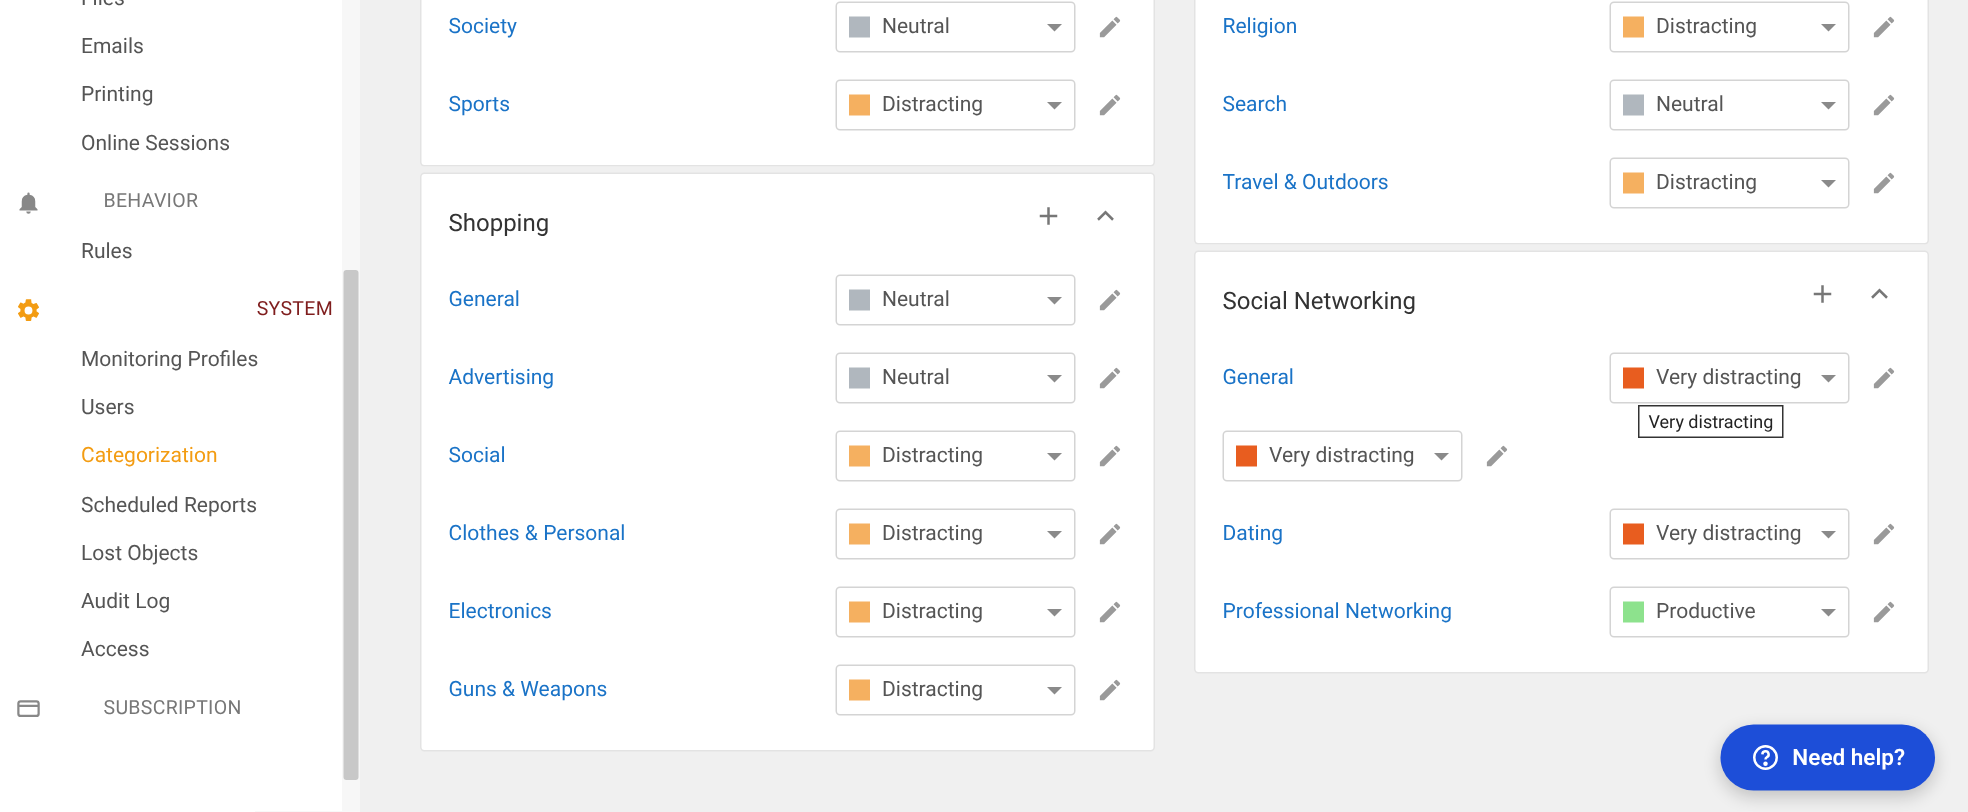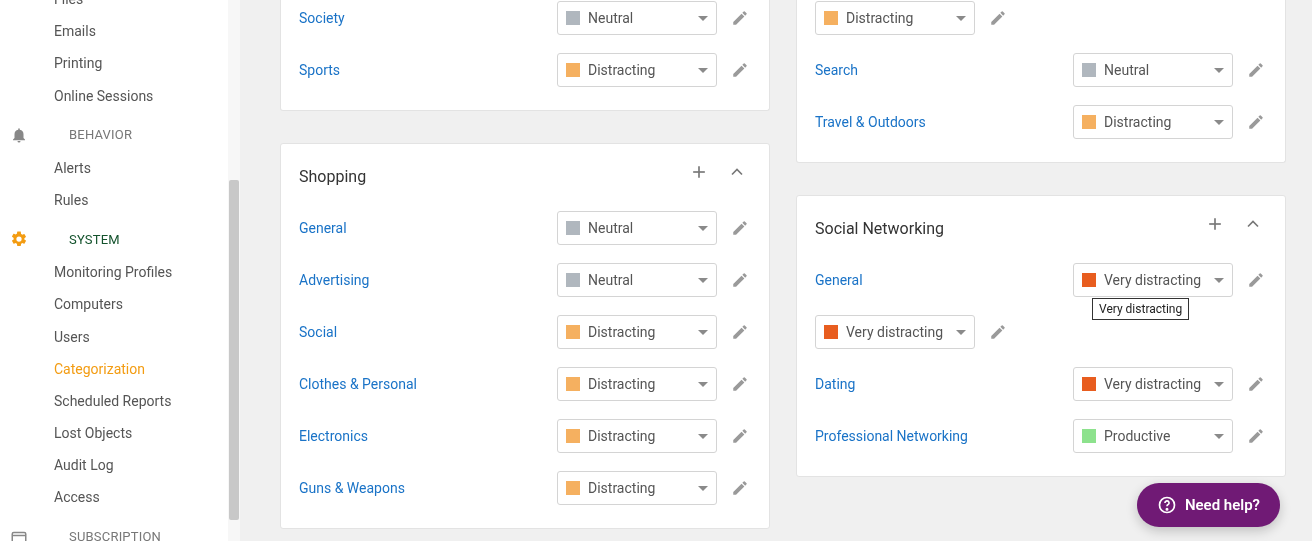--- a/index.html
+++ b/index.html
@@ -39,21 +39,21 @@
   .nav-item.truncated-top { padding-top: 0; margin-top: -10px; }
   .nav-header {
     display: flex;
     align-items: center;
     padding: 12px 18px 6px 8px;
     color: #777;
     font-size: 13px;
     letter-spacing: 0.2px;
     gap: 25px;
   }
-  .nav-header.accent { color: #14532d; }
+  .nav-header.accent { color: #7f1d1d; justify-content: space-between; }
   .nav-header .icon-slot {
     width: 22px;
     height: 22px;
     display: flex;
     align-items: center;
     justify-content: center;
     margin-right: 14px;
     color: #888;
   }
   .nav-header.accent .icon-slot { color: #f39c12; }
@@ -92,21 +92,21 @@
   .columns {
     display: flex;
     gap: 26px;
     padding: 0 24px 0 40px;
     height: 100%;
   }
   .col {
     width: 490px;
     display: flex;
     flex-direction: column;
-    gap: 32px;
+    gap: 4px;
   }
   .card {
     background: #fff;
     border: 1px solid #e3e3e3;
     border-radius: 3px;
   }
   .card.truncated-top {
     border-top: none;
     border-radius: 0 0 3px 3px;
     margin-top: -10px;
@@ -193,23 +193,23 @@
     color: #222;
     top: 34px;
     left: 18px;
     white-space: nowrap;
     z-index: 30;
   }
 
   
   .help-widget {
     position: absolute;
-    right: 32px;
+    right: 22px;
     bottom: 14px;
-    background: #701a75;
+    background: #1d4ed8;
     color: #fff;
     padding: 12px 20px;
     border-radius: 999px;
     font-size: 15px;
     font-weight: 600;
     display: flex;
     align-items: center;
     gap: 8px;
     cursor: pointer;
     box-shadow: 0 4px 12px rgba(0,0,0,0.2);
@@ -232,34 +232,32 @@
       <div class="nav-item">Online Sessions</div>
 
       <div class="nav-header">
         <span class="icon-slot">
           <svg viewBox="0 0 24 24" width="18" height="18" fill="currentColor">
               <path d="M12 22a2 2 0 0 0 2-2h-4a2 2 0 0 0 2 2zm6-6V11a6 6 0 0 0-5-5.91V4a1 1 0 1 0-2 0v1.09A6 6 0 0 0 6 11v5L4 18v1h16v-1l-2-2z"></path>
             </svg>
         </span>
         <span>BEHAVIOR</span>
       </div>
-      <div class="nav-item">Alerts</div>
       <div class="nav-item">Rules</div>
 
       <div class="nav-header accent">
         <span class="icon-slot">
           <svg viewBox="0 0 24 24" width="18" height="18" fill="currentColor">
               <path d="M19.14 12.94a7.14 7.14 0 0 0 .06-.94 7.14 7.14 0 0 0-.06-.94l2.03-1.58a.5.5 0 0 0 .12-.64l-1.92-3.32a.5.5 0 0 0-.6-.22l-2.39.96a7.03 7.03 0 0 0-1.62-.94l-.36-2.54A.5.5 0 0 0 13.9 2h-3.8a.5.5 0 0 0-.5.42l-.36 2.54c-.58.24-1.12.55-1.62.94l-2.39-.96a.5.5 0 0 0-.6.22L2.71 8.48a.5.5 0 0 0 .12.64l2.03 1.58a7.14 7.14 0 0 0 0 1.88L2.83 14.16a.5.5 0 0 0-.12.64l1.92 3.32c.13.22.4.31.6.22l2.39-.96c.5.39 1.04.7 1.62.94l.36 2.54c.4.24.25.42.5.42h3.8c.25 0 .46-.18.5-.42l.36-2.54c.58-.24 1.12-.55 1.62-.94l2.39.96c.23.09.47 0 .6-.22l1.92-3.32a.5.5 0 0 0-.12-.64l-2.03-1.58zM12 15.5A3.5 3.5 0 1 1 15.5 12 3.5 3.5 0 0 1 12 15.5z"></path>
             </svg>
         </span>
         <span>SYSTEM</span>
       </div>
       <div id="system-items">
           <div class="nav-item">Monitoring Profiles</div>
-          <div class="nav-item">Computers</div>
           <div class="nav-item">Users</div>
           <div class="nav-item active">Categorization</div>
           <div class="nav-item">Scheduled Reports</div>
           <div class="nav-item">Lost Objects</div>
           <div class="nav-item">Audit Log</div>
           <div class="nav-item">Access</div>
         </div>
 
       <div class="nav-header">
         <span class="icon-slot">
@@ -401,20 +399,21 @@
                   </svg>
                 </span>
               </div>
             </div>
           </div>
         </div>
       <div class="col" id="col-right">
           <div class="card truncated-top">
             <div class="rows">
               <div class="row">
+                <a class="cat-link">Religion</a>
                 <div class="select">
                   <span class="swatch sw-distracting"></span>
                   <span class="label">Distracting</span>
                   <span class="caret"></span>
                 </div>
                 <span class="edit-btn">
                   <svg viewBox="0 0 24 24" width="18" height="18" fill="currentColor">
                     <path d="M3 17.25V21h3.75L17.81 9.94l-3.75-3.75L3 17.25zM20.71 7.04a1 1 0 0 0 0-1.41l-2.34-2.34a1 1 0 0 0-1.41 0l-1.83 1.83 3.75 3.75 1.83-1.83z"></path>
                   </svg>
                 </span>

